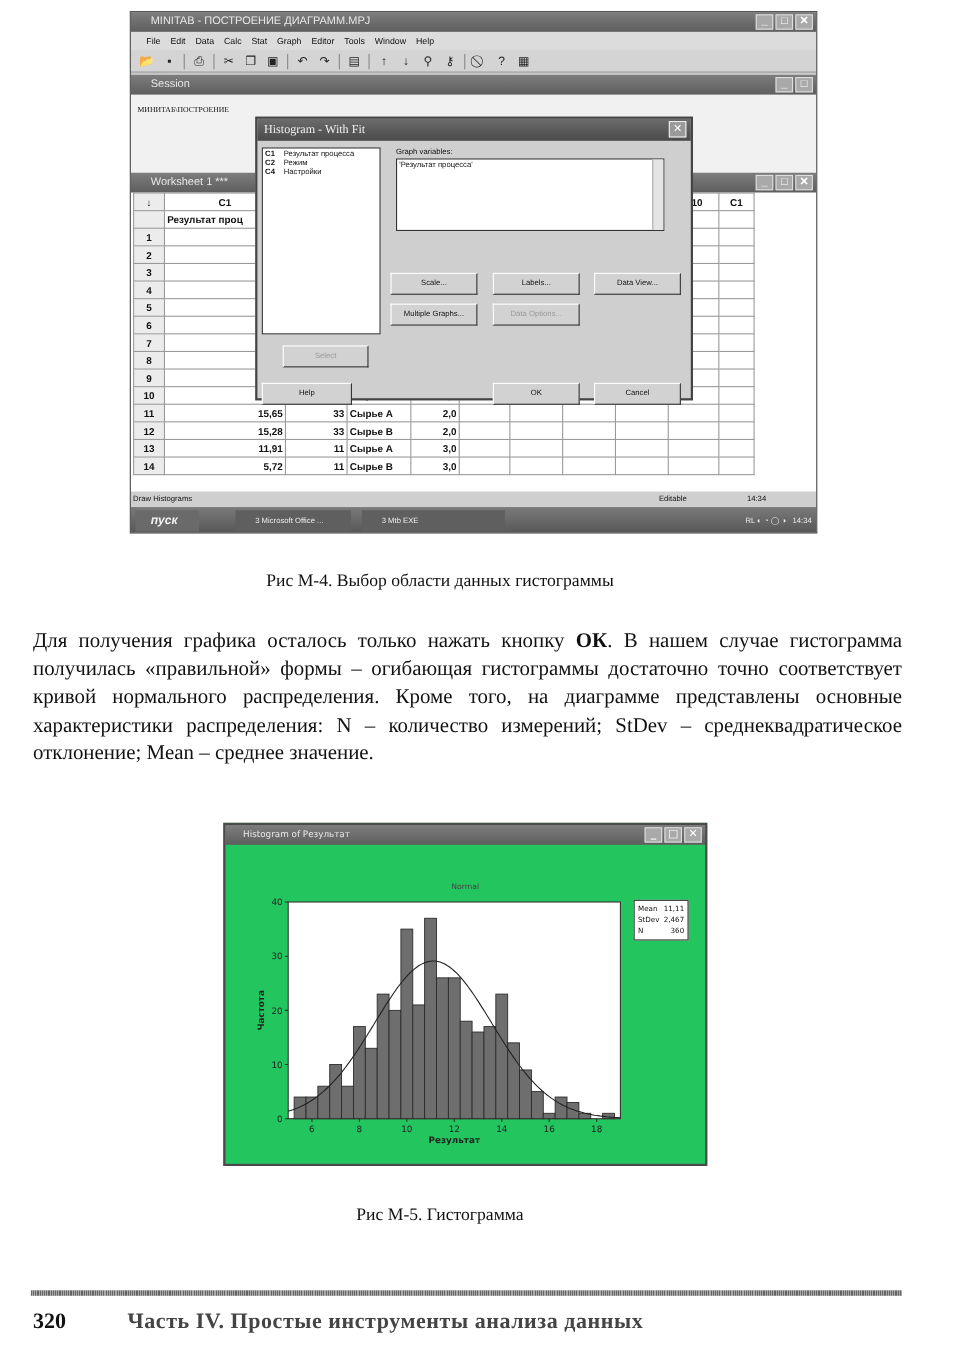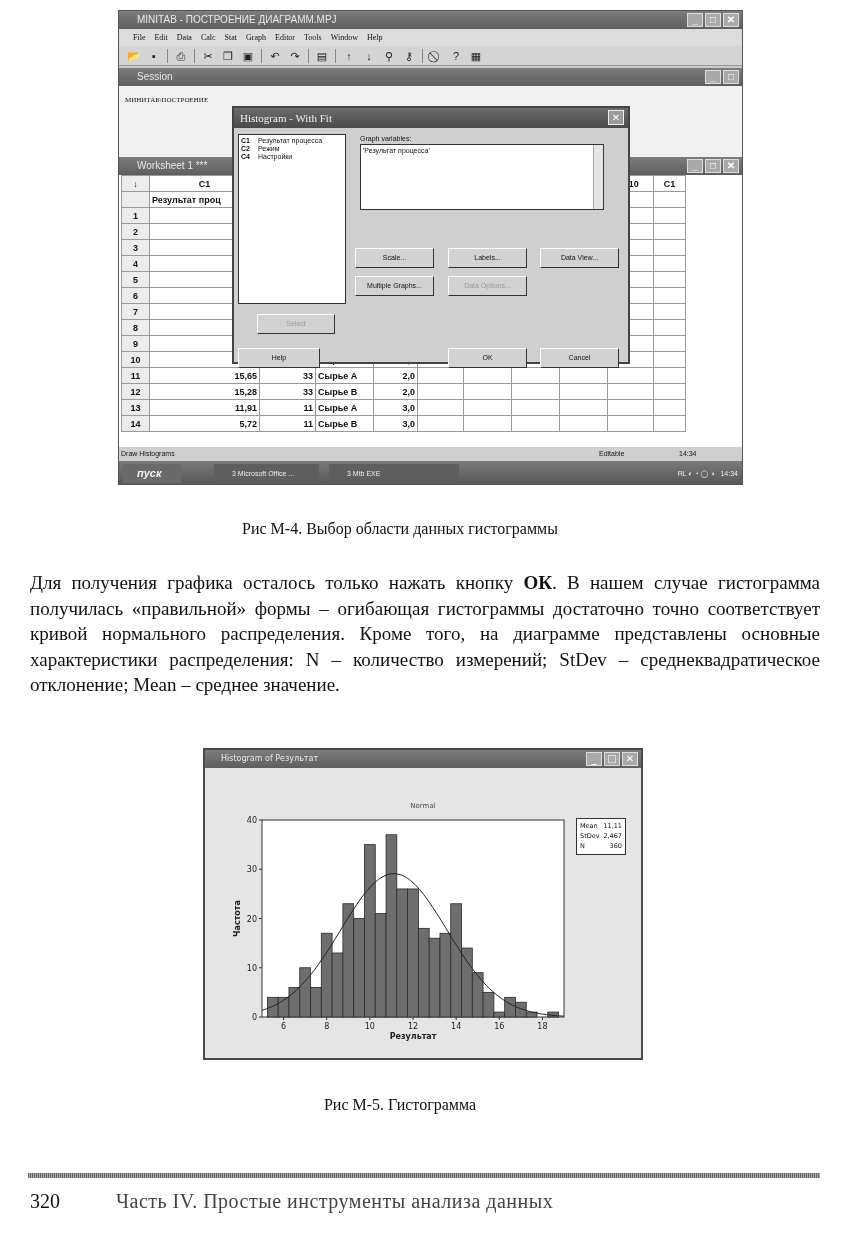--- a/index.html
+++ b/index.html
@@ -4,21 +4,21 @@
 <style>
   * { box-sizing: border-box; margin: 0; padding: 0; }
   body { width: 866px; height: 1235px; background: #ffffff; position: relative; overflow: hidden; font-family: "Liberation Serif", serif; color: #111; }
   .abs { position: absolute; }
 
   
   #shot1 { left: 118px; top: 10px; width: 625px; height: 475px; background: #c9c9c9; border: 1px solid #555; overflow: hidden; font-family: "Liberation Sans", sans-serif; padding-left: 25px; }
   .titlebar { position: absolute; left: 0; width: 100%; height: 18px; background: linear-gradient(#7d7d7d, #5e5e5e); color: #e8e8e8; font-size: 10px; line-height: 18px; padding-left: 18px; }
   .winbtns { position: absolute; right: 3px; top: 2px; display: flex; gap: 2px; }
   .winbtn { width: 16px; height: 14px; background: #a9a9a9; border: 1px solid #ddd; color: #fff; font-size: 10px; line-height: 12px; text-align: center; font-weight: bold; }
-  .menubar { position: absolute; top: 18px; left: 0; width: 100%; height: 17px; background: #dcdcdc; font-size: 8px; line-height: 17px; padding-left: 14px; display: flex; gap: 9px; font-family: Liberation Serif, serif; }
+  .menubar { position: absolute; top: 18px; left: 0; width: 100%; height: 17px; background: #dcdcdc; font-size: 8px; line-height: 17px; padding-left: 14px; display: flex; gap: 9px; }
   .toolbar { position: absolute; top: 35px; left: 0; width: 100%; height: 20px; background: #d4d4d4; border-bottom: 1px solid #999; display: flex; align-items: center; gap: 6px; padding-left: 8px; font-size: 11px; }
   .tb { width: 14px; height: 14px; text-align: center; line-height: 14px; color: #222; }
   .tbsep { width: 1px; height: 14px; background: #888; }
   .session { position: absolute; top: 57px; left: 0; width: 100%; height: 92px; background: #f1f1f1; }
   .session .titlebar { top: 0; }
   .sess-text { position: absolute; top: 28px; left: 6px; font-size: 7px; font-weight: normal; font-family: "Liberation Serif", serif; }
   .worksheet { position: absolute; top: 146px; left: 0; width: 100%; height: 290px; background: #fff; }
   .worksheet .titlebar { top: 0; }
   .grid { position: absolute; top: 18px; left: 2px; border-collapse: collapse; font-size: 9px; font-weight: bold; }
   .grid td { border: 1px solid #9a9a9a; height: 16px; padding: 0 2px; white-space: nowrap; overflow: hidden; }
@@ -41,28 +41,28 @@
   .graphvars .sb { position: absolute; right: 0; top: 0; width: 10px; height: 100%; background: #e4e4e4; border-left: 1px solid #aaa; }
   .dbtn { position: absolute; height: 20px; background: #d2d2d2; border: 1px solid #fff; border-right-color: #333; border-bottom-color: #333; font-size: 7px; text-align: center; line-height: 18px; }
   .dbtn.disabled { color: #999; }
 
   
   .caption { position: absolute; width: 800px; text-align: center; font-size: 16px; }
   .para { position: absolute; left: 30px; width: 790px; font-size: 19px; line-height: 25.5px; text-align: justify; }
   .para b { font-weight: bold; }
 
   
-  #shot2 { left: 203px; top: 748px; width: 440px; height: 312px; background: #e5e5e5; border: 2px solid #4a4a4a; font-family: "DejaVu Sans", sans-serif; }
+  #shot2 { left: 203px; top: 748px; width: 440px; height: 312px; background: #22c55e; border: 2px solid #4a4a4a; font-family: "DejaVu Sans", sans-serif; }
   #shot2 .titlebar { top: 0; height: 18px; font-size: 8px; padding-left: 16px; }
   .h-title { position: absolute; top: 38px; width: 100%; text-align: center; font-size: 10px; font-weight: bold; }
   .h-sub { position: absolute; top: 52px; width: 100%; text-align: center; font-size: 7px; color: #444; }
   .statsbox { position: absolute; left: 371px; top: 68px; width: 50px; height: 37px; background: #fff; border: 1px solid #333; font-size: 6.5px; padding: 2px 3px; line-height: 10px; }
   .statsbox .row { display: flex; justify-content: space-between; }
   .footer-rule { position: absolute; left: 28px; top: 1173px; width: 792px; height: 5px; background: repeating-linear-gradient(90deg, #666 0 1px, #aaa 1px 2px); }
-  .footer { position: absolute; top: 1190px; left: 30px; font-size: 20px; font-weight: normal; }
+  .footer { position: absolute; top: 1190px; left: 30px; font-size: 20px; font-weight: bold; }
   .footer .title { position: absolute; left: 86px; top: 0; white-space: nowrap; color: #444; letter-spacing: 0.5px; }
 </style>
 </head>
 <body>
 
 <div id="shot1" class="abs">
   <div class="titlebar" style="top:0">
     <span>MINITAB - ПОСТРОЕНИЕ ДИАГРАММ.MPJ</span>
     <div class="winbtns">
       <div class="winbtn">_</div>

